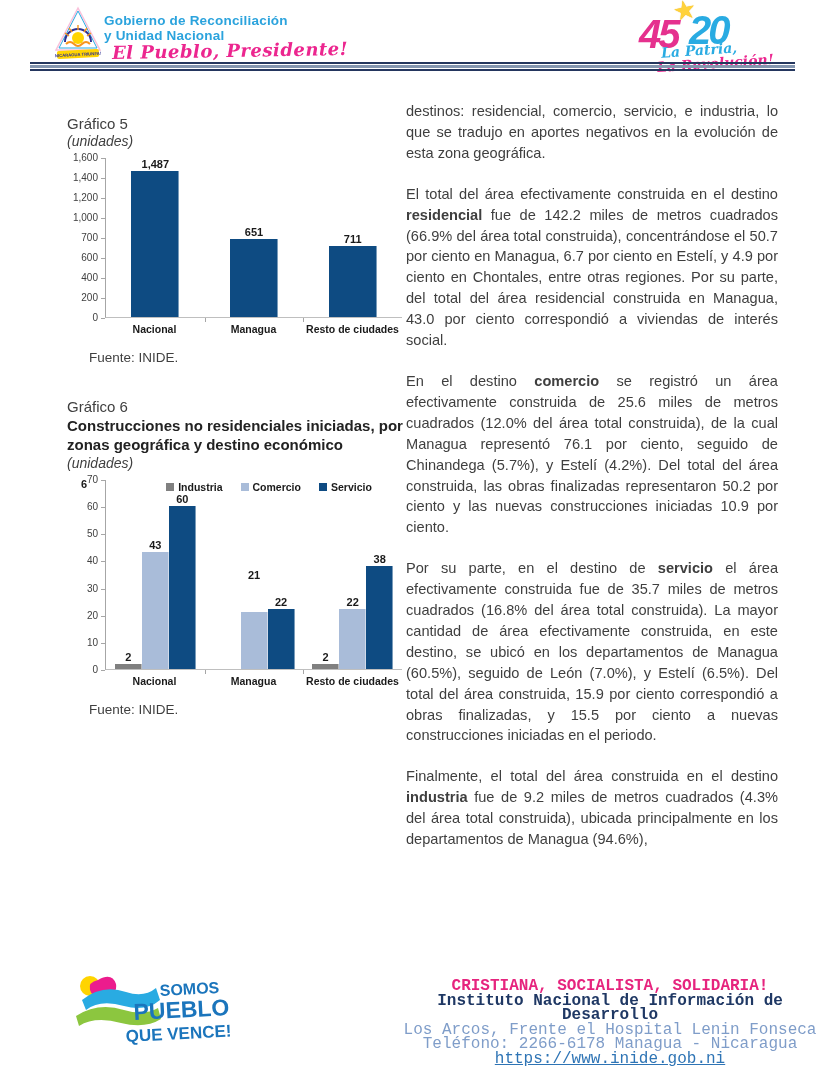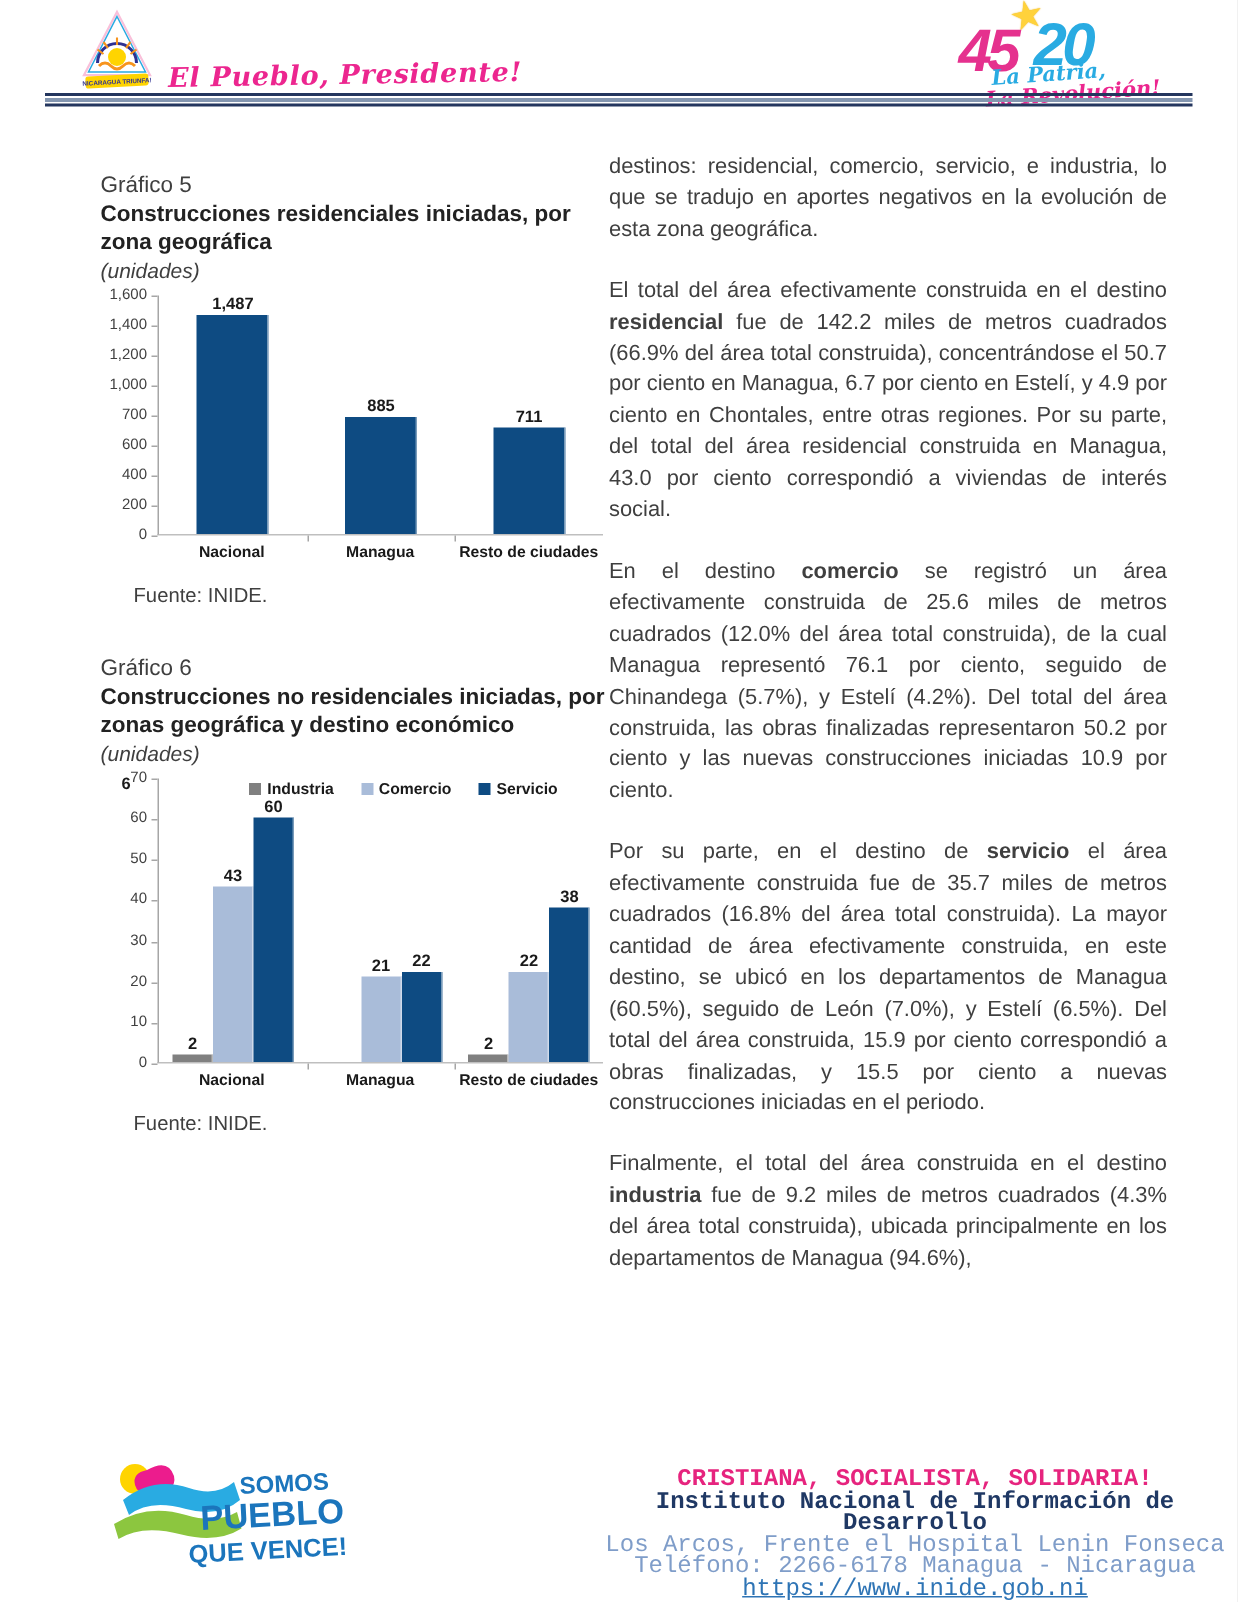--- a/index.html
+++ b/index.html
@@ -89,37 +89,40 @@
       <polygon points="25,5 44,42 6,42" fill="none" stroke="#29abe2" stroke-width="1"></polygon>
       <path d="M12 36 A13 13 0 0 1 38 36" fill="none" stroke="#2e3192" stroke-width="2"></path>
       <circle cx="25" cy="32" r="6" fill="#ffd400"></circle>
       <path d="M16 30 L12 27 M34 30 L38 27 M25 24 L25 19 M19 26 L16 22 M31 26 L34 22" stroke="#f7941d" stroke-width="1.4"></path>
       <path d="M13 38 q4 -4 8 0 q4 4 8 0 q4 -4 8 0" fill="none" stroke="#f7941d" stroke-width="2"></path>
       <rect x="4" y="44" width="42" height="8" rx="2" fill="#ffd400" transform="rotate(-3 25 48)"></rect>
       <text x="25" y="50" text-anchor="middle" font-size="4.2" font-weight="bold" fill="#2e3192" transform="rotate(-3 25 48)">NICARAGUA TRIUNFA!</text>
     </svg>
   </div>
 
+  <div class="hdr-gov">
+    <div>Gobierno de Reconciliación</div>
+    <div>y Unidad Nacional</div>
+  </div>
   <div class="hdr-slogan">El Pueblo, Presidente!</div>
 
   <div class="logo4519">
     <span class="star">★</span>
     <span class="n45">45</span>
     <span class="n19">20</span>
     <span class="s1">La Patria,</span>
     <span class="s2">La Revolución!</span>
   </div>
 
   <div class="hdr-rule"></div>
 
   <div class="left-col">
 
     <div>
       <div class="g-label">Gráfico 5</div>
-      <div class="g-title">Construcciones residenciales iniciadas, por zona geográfica</div>
       <div class="g-unit">(unidades)</div>
       <div class="chart" id="chart1">
           <div class="chart-body">
             <div class="y-axis" style="height: 161px;">
               <div class="ytick-label" style="top: -6px;">1,600</div>
               <div class="ytick-mark" style="top: 0px;"></div>
               <div class="ytick-label" style="top: 14px;">1,400</div>
               <div class="ytick-mark" style="top: 20px;"></div>
               <div class="ytick-label" style="top: 34px;">1,200</div>
               <div class="ytick-mark" style="top: 40px;"></div>
@@ -138,21 +141,21 @@
             </div>
             <div class="plot" style="height: 160px;">
               <div class="group">
                 <div class="bcol" style="width: 48px;">
                   <div class="bval">1,487</div>
                   <div class="bar" style="height: 148.7px; background: rgb(14, 75, 130);"></div>
                 </div>
               </div>
               <div class="group">
                 <div class="bcol" style="width: 48px;">
-                  <div class="bval">885</div>
+                  <div class="bval">651</div>
                   <div class="bar" style="height: 77.6px; background: rgb(14, 75, 130);"></div>
                 </div>
               </div>
               <div class="xsep" style="left: 33.3333%;"></div>
               <div class="group">
                 <div class="bcol" style="width: 48px;">
                   <div class="bval">711</div>
                   <div class="bar" style="height: 71.1px; background: rgb(14, 75, 130);"></div>
                 </div>
               </div>
@@ -203,21 +206,21 @@
                   <div class="bval">43</div>
                   <div class="bar" style="height: 116.714px; background: rgb(169, 188, 217);"></div>
                 </div>
                 <div class="bcol" style="width: 27px;">
                   <div class="bval">60</div>
                   <div class="bar" style="height: 162.857px; background: rgb(14, 75, 130);"></div>
                 </div>
               </div>
               <div class="group">
                 <div class="bcol" style="width: 27px;"></div>
-                <div class="bcol" style="width: 27px;">
+                <div class="bcol" style="width: 27px; gap: 30px;">
                   <div class="bval">21</div>
                   <div class="bar" style="height: 57px; background: rgb(169, 188, 217);"></div>
                 </div>
                 <div class="bcol" style="width: 27px;">
                   <div class="bval">22</div>
                   <div class="bar" style="height: 59.7143px; background: rgb(14, 75, 130);"></div>
                 </div>
               </div>
               <div class="xsep" style="left: 33.3333%;"></div>
               <div class="group">

